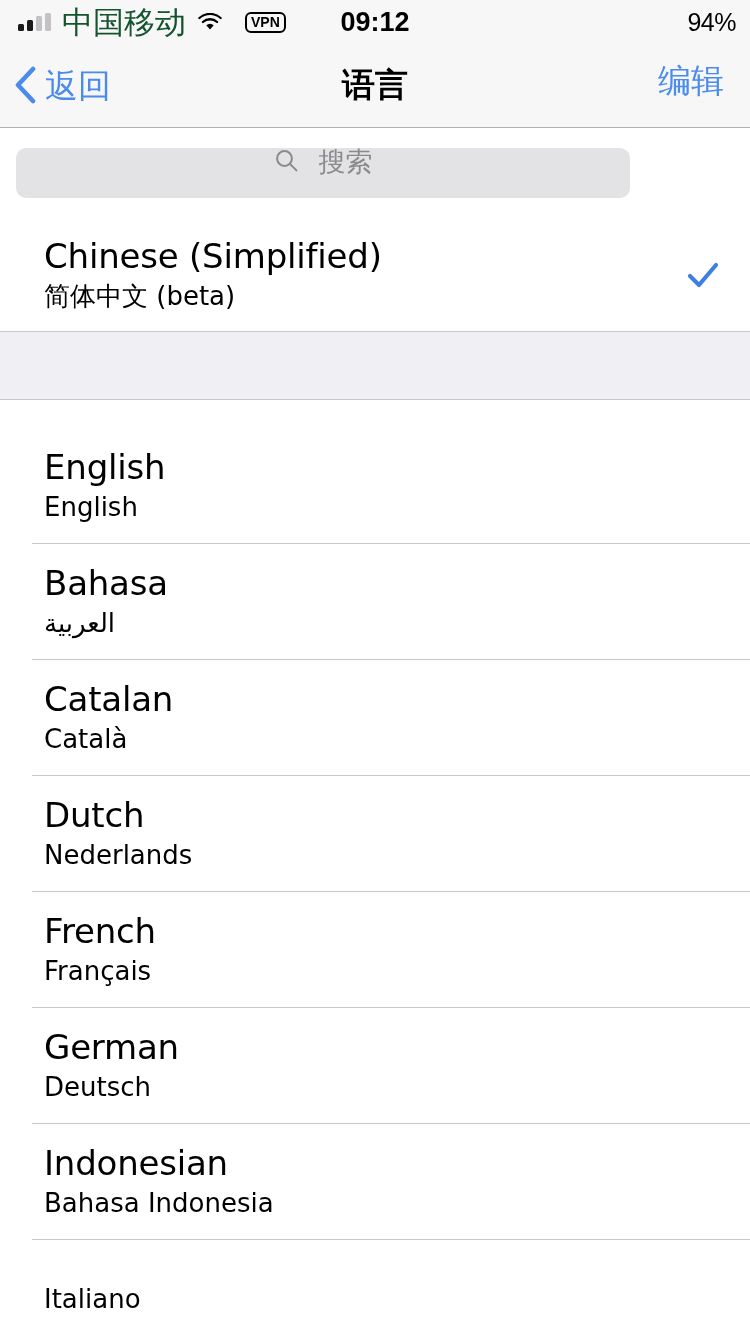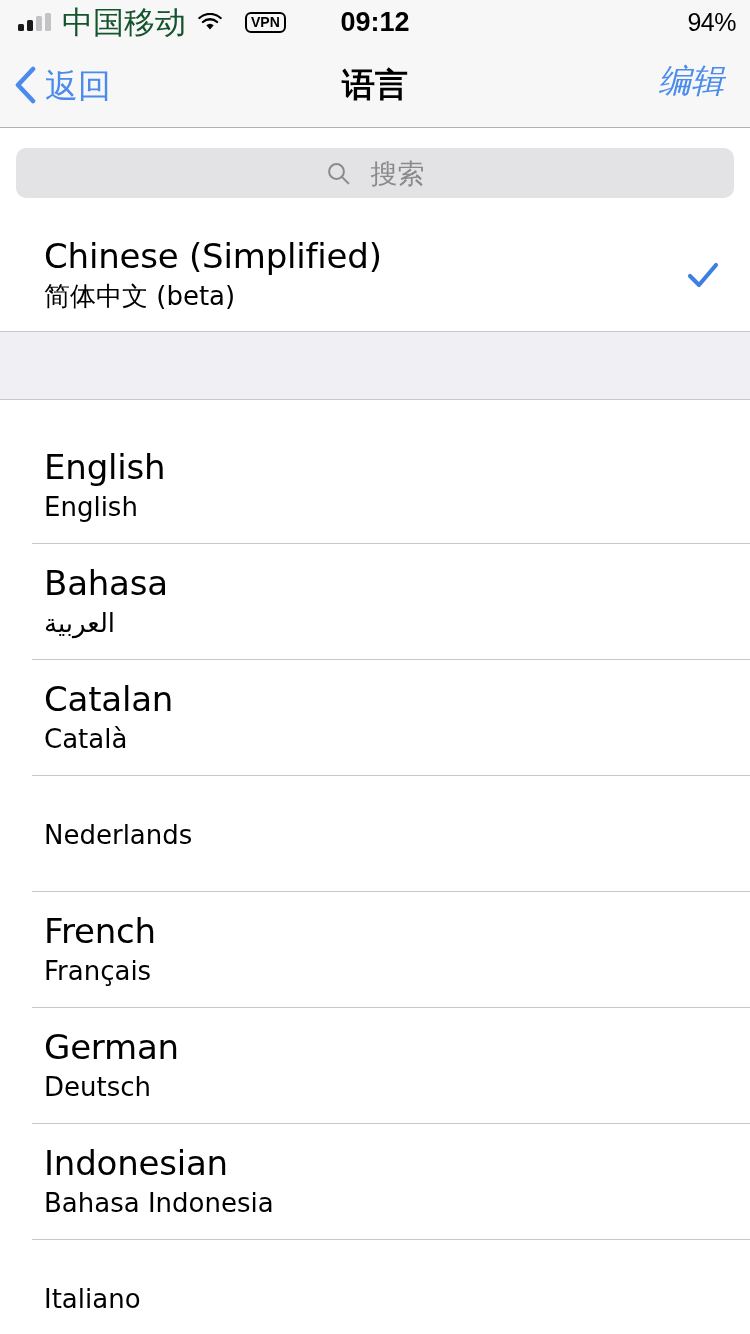--- a/index.html
+++ b/index.html
@@ -164,39 +164,38 @@
   .nav-edit {
     position: absolute;
     right: 26px;
     top: 0; bottom: 9px;
     display: flex;
     align-items: center;
     font-size: 33px;
     color: #4A8BEB;
     font-family: "DejaVu Sans", sans-serif;
     cursor: pointer;
-    font-style: italic;
   }
 
   
   .search-wrap {
     position: absolute;
     top: 129px; left: 0;
     width: 750px;
     height: 88px;
     background: #ffffff;
   }
   .search-field {
     position: absolute;
     left: 16px; top: 19px;
-    width: 718px; height: 50px;
+    width: 614px; height: 50px;
     background: #E3E3E5;
     border-radius: 10px;
     display: flex;
-    align-items: center;
+    align-items: flex-start;
     justify-content: center;
     gap: 20px;
     cursor: text;
   }
   .search-icon { width: 25px; height: 25px; display: block; }
   .search-placeholder {
     font-size: 27px;
     color: #8A8A8E;
     font-family: "DejaVu Sans", sans-serif;
     line-height: 1;
@@ -358,20 +357,21 @@
       <span class="name">Bahasa</span>
       <span class="native rtl">العربية</span>
       <span class="separator"></span>
     </div>
     <div class="lang-row">
       <span class="name">Catalan</span>
       <span class="native">Català</span>
       <span class="separator"></span>
     </div>
     <div class="lang-row">
+      <span class="name">Dutch</span>
       <span class="native">Nederlands</span>
       <span class="separator"></span>
     </div>
     <div class="lang-row">
       <span class="name">French</span>
       <span class="native">Français</span>
       <span class="separator"></span>
     </div>
     <div class="lang-row">
       <span class="name">German</span>

